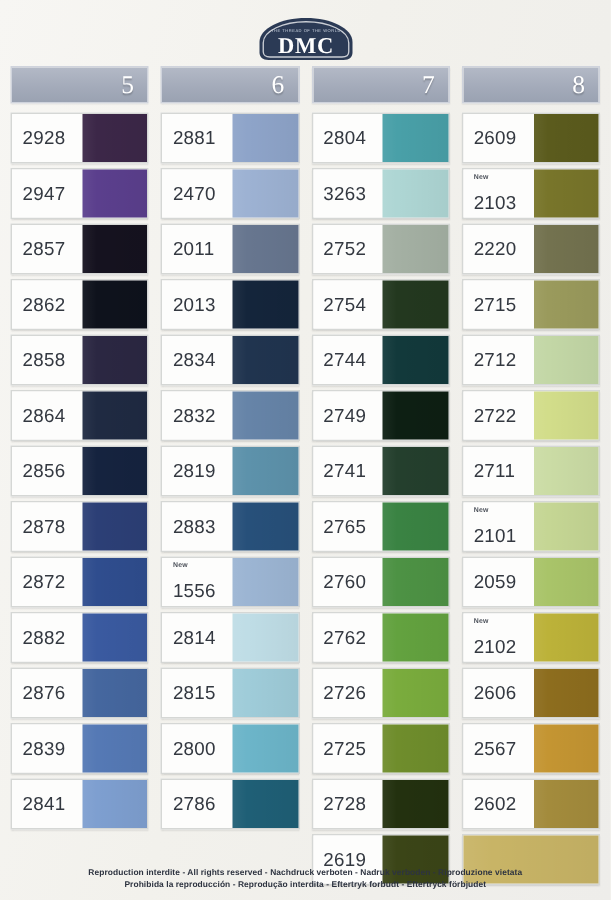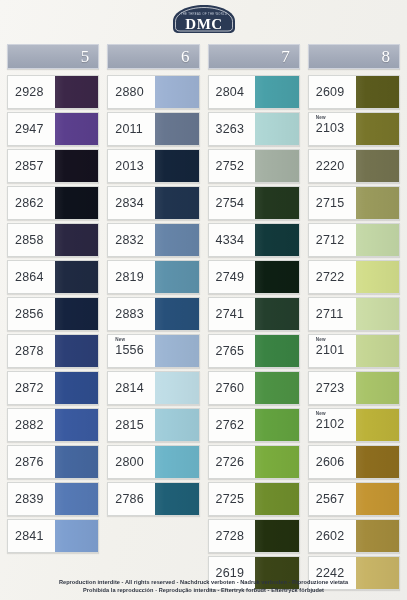--- a/index.html
+++ b/index.html
@@ -18,21 +18,21 @@
     width: 407px;
     height: 600px;
     background: linear-gradient(105deg, #f7f6f3 0%, #f2f1ec 45%, #eeedea 100%);
     position: relative;
     padding: 0;
   }
   
   .logo-wrap {
     height: 42px;
     display: flex;
-    align-items: flex-start;
+    align-items: flex-end;
     justify-content: center;
     padding-top: 4px;
   }
   .logo {
     width: 74px;
     height: 31px;
     position: relative;
   }
   .logo svg { display:block; }
   
@@ -88,21 +88,21 @@
     align-items: center;
     padding-left: 7px;
     position: relative;
   }
   .code-cell .code {
     font-family: "Liberation Sans", sans-serif;
     font-size: 12.5px;
     color: #333840;
     letter-spacing: .2px;
   }
-  .code-cell.has-new { align-items: center; padding-bottom: 3px; }
+  .code-cell.has-new { align-items: flex-end; padding-bottom: 3px; }
   .new-tag {
     position: absolute;
     top: 2px;
     left: 7px;
     font-size: 4.6px;
     font-weight: bold;
     color: #4a4f58;
     letter-spacing: .2px;
     text-transform: none;
   }
@@ -241,21 +241,27 @@
         <div class="swatch-row">
           <div class="code-cell">
             <span class="code">2841</span>
           </div>
           <div class="color-cell" style="background-color: rgb(126, 159, 208);"></div>
         </div>
       </div>
       <div class="column">
         <div class="swatch-row">
           <div class="code-cell">
-            <span class="code">2880</span>
+            <span class="code">2881</span>
+          </div>
+          <div class="color-cell" style="background-color: rgb(142, 164, 201);"></div>
+        </div>
+        <div class="swatch-row">
+          <div class="code-cell">
+            <span class="code">2470</span>
           </div>
           <div class="color-cell" style="background-color: rgb(157, 178, 211);"></div>
         </div>
         <div class="swatch-row">
           <div class="code-cell">
             <span class="code">2011</span>
           </div>
           <div class="color-cell" style="background-color: rgb(103, 118, 143);"></div>
         </div>
         <div class="swatch-row">
@@ -340,21 +346,21 @@
           <div class="color-cell" style="background-color: rgb(164, 176, 163);"></div>
         </div>
         <div class="swatch-row">
           <div class="code-cell">
             <span class="code">2754</span>
           </div>
           <div class="color-cell" style="background-color: rgb(35, 56, 31);"></div>
         </div>
         <div class="swatch-row">
           <div class="code-cell">
-            <span class="code">4334</span>
+            <span class="code">2744</span>
           </div>
           <div class="color-cell" style="background-color: rgb(18, 57, 59);"></div>
         </div>
         <div class="swatch-row">
           <div class="code-cell">
             <span class="code">2749</span>
           </div>
           <div class="color-cell" style="background-color: rgb(13, 31, 19);"></div>
         </div>
         <div class="swatch-row">
@@ -452,21 +458,21 @@
         </div>
         <div class="swatch-row">
           <div class="code-cell has-new">
             <span class="new-tag">New</span>
             <span class="code">2101</span>
           </div>
           <div class="color-cell" style="background-color: rgb(197, 214, 148);"></div>
         </div>
         <div class="swatch-row">
           <div class="code-cell">
-            <span class="code">2723</span>
+            <span class="code">2059</span>
           </div>
           <div class="color-cell" style="background-color: rgb(169, 196, 105);"></div>
         </div>
         <div class="swatch-row">
           <div class="code-cell has-new">
             <span class="new-tag">New</span>
             <span class="code">2102</span>
           </div>
           <div class="color-cell" style="background-color: rgb(188, 178, 57);"></div>
         </div>
@@ -482,23 +488,20 @@
           </div>
           <div class="color-cell" style="background-color: rgb(196, 149, 50);"></div>
         </div>
         <div class="swatch-row">
           <div class="code-cell">
             <span class="code">2602</span>
           </div>
           <div class="color-cell" style="background-color: rgb(163, 139, 60);"></div>
         </div>
         <div class="swatch-row">
-          <div class="code-cell">
-            <span class="code">2242</span>
-          </div>
           <div class="color-cell" style="background-color: rgb(200, 180, 102);"></div>
         </div>
       </div>
     </div>
 
   <div class="footer">
     <div>Reproduction interdite - All rights reserved - Nachdruck verboten - Nadruk verboden - Riproduzione vietata</div>
     <div>Prohibida la reproducción - Reprodução interdita - Eftertryk forbudt - Eftertryck förbjudet</div>
   </div>
 

